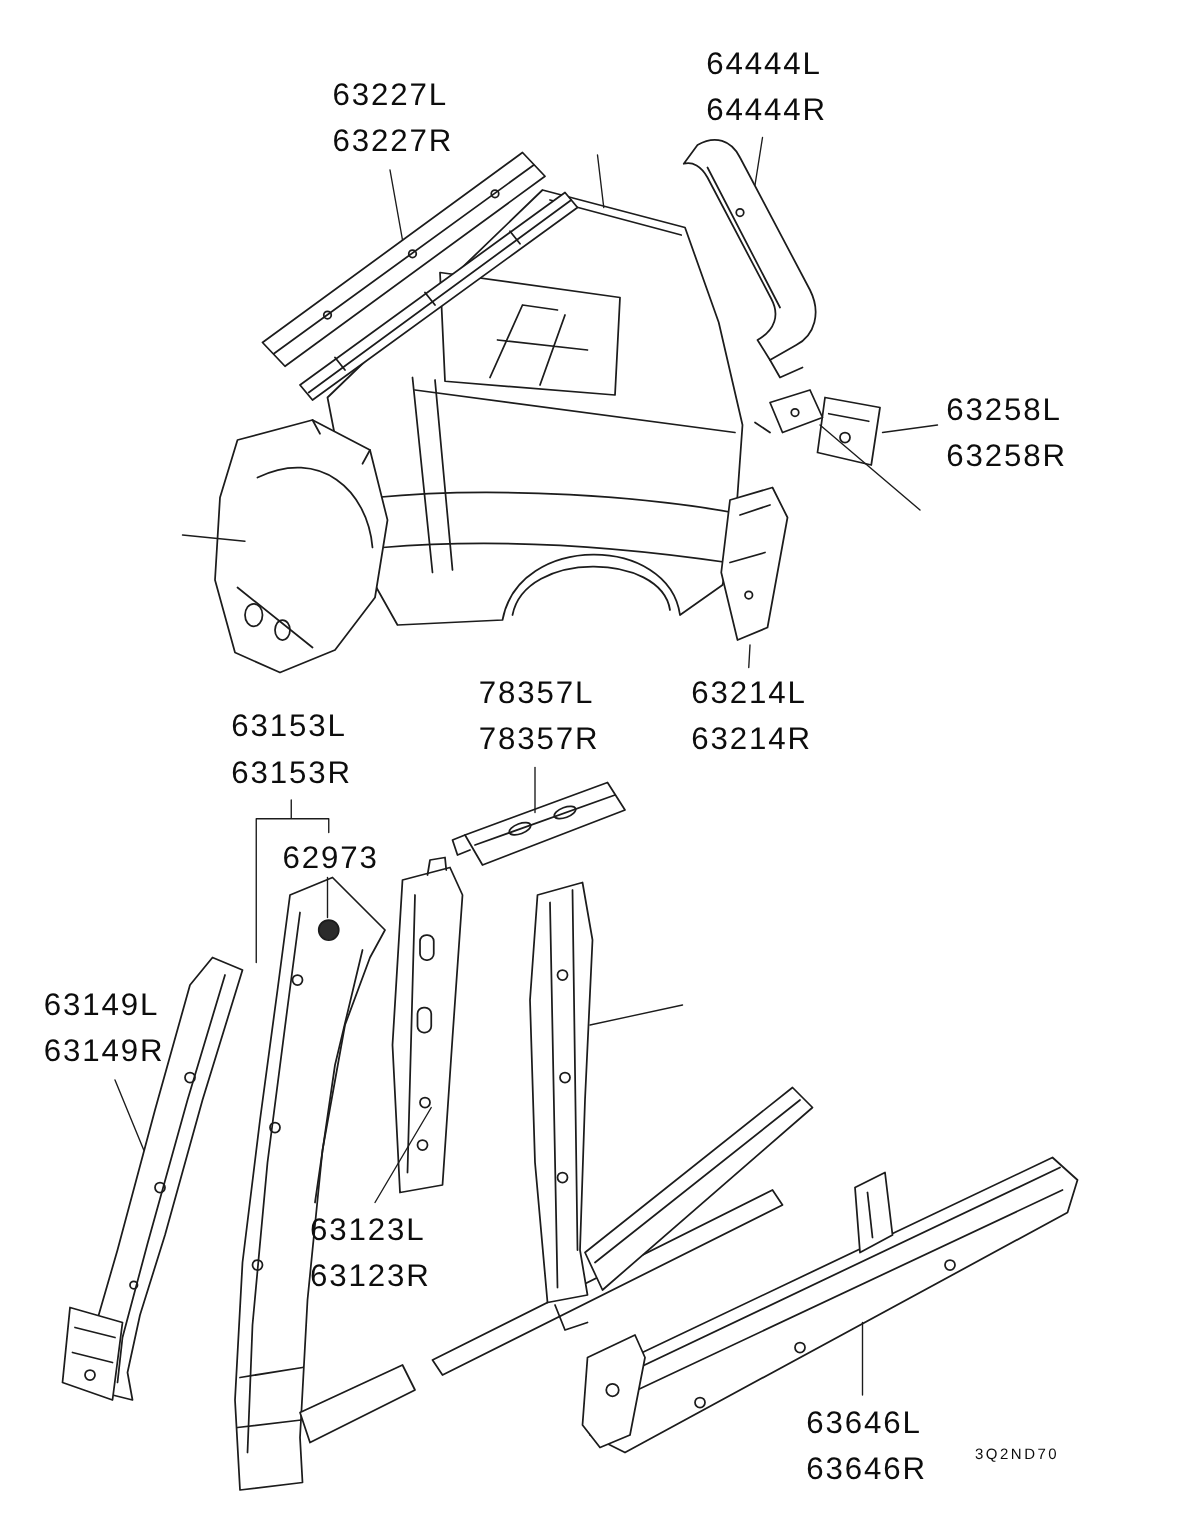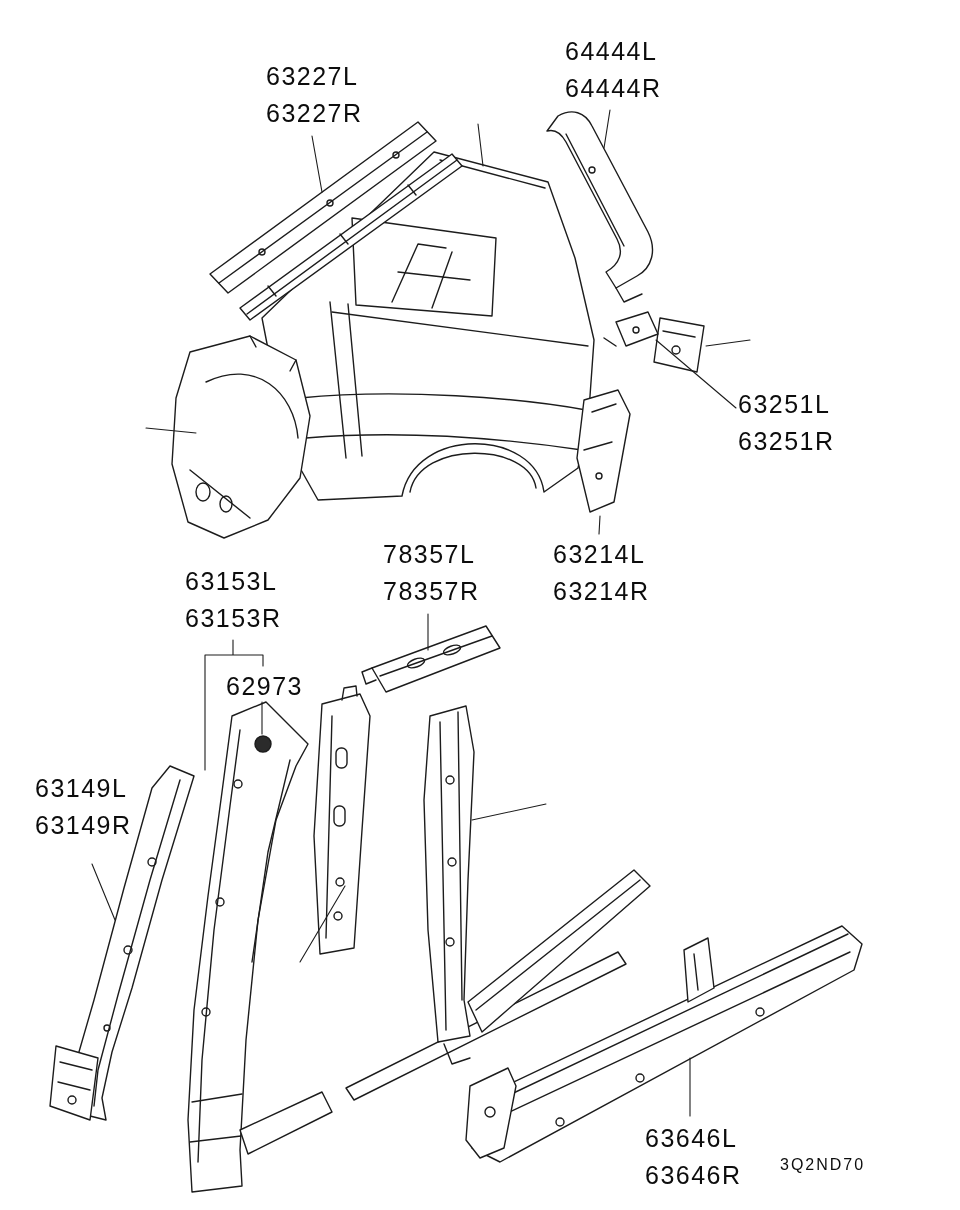--- a/index.html
+++ b/index.html
@@ -13,21 +13,21 @@
   }
   .art .fw{fill:#ffffff;}
   .art .dark{fill:#2b2b2b;}
   .art .leaders path{stroke-width:1.1;}
   .label{
     position:absolute;font-size:25px;letter-spacing:1.5px;white-space:nowrap;
     color:#0d0d0d;
   }
   .label .ln{line-height:37px;}
   .code{
-    position:absolute;font-size:16px;letter-spacing:2px;color:#0d0d0d;
+    position:absolute;font-size:12px;letter-spacing:2px;color:#0d0d0d;
   }
 </style>
 </head>
 <body>
 
 <div class="stage">
 
   <svg class="art" width="960" height="1210" viewBox="0 0 960 1210">
 
     <g>
@@ -174,25 +174,25 @@
     <div class="ln">63227L</div>
     <div class="ln">63227R</div>
   </div>
 
 
   <div class="label" style="left:565px;top:33px">
     <div class="ln">64444L</div>
     <div class="ln">64444R</div>
   </div>
 
-
-  <div class="label" style="left:738px;top:386px">
-    <div class="ln">63251L</div>
-    <div class="ln">63251R</div>
-  </div>
+  <div class="label" style="left:757px;top:310px">
+    <div class="ln">63258L</div>
+    <div class="ln">63258R</div>
+  </div>
+
 
 
   <div class="label" style="left:383px;top:536px">
     <div class="ln">78357L</div>
     <div class="ln">78357R</div>
   </div>
 
   <div class="label" style="left:553px;top:536px">
     <div class="ln">63214L</div>
     <div class="ln">63214R</div>
@@ -200,26 +200,30 @@
 
   <div class="label" style="left:185px;top:563px">
     <div class="ln">63153L</div>
     <div class="ln">63153R</div>
   </div>
 
   <div class="label" style="left:226px;top:668px">
     <div class="ln">62973</div>
   </div>
 
-  <div class="label" style="left:35px;top:770px">
+  <div class="label" style="left:35px;top:786px">
     <div class="ln">63149L</div>
     <div class="ln">63149R</div>
   </div>
 
 
+  <div class="label" style="left:248px;top:966px">
+    <div class="ln">63123L</div>
+    <div class="ln">63123R</div>
+  </div>
 
   <div class="label" style="left:645px;top:1120px">
     <div class="ln">63646L</div>
     <div class="ln">63646R</div>
   </div>
 
   <div class="code" style="left:780px;top:1156px">3Q2ND70</div>
 
 </div>
 

